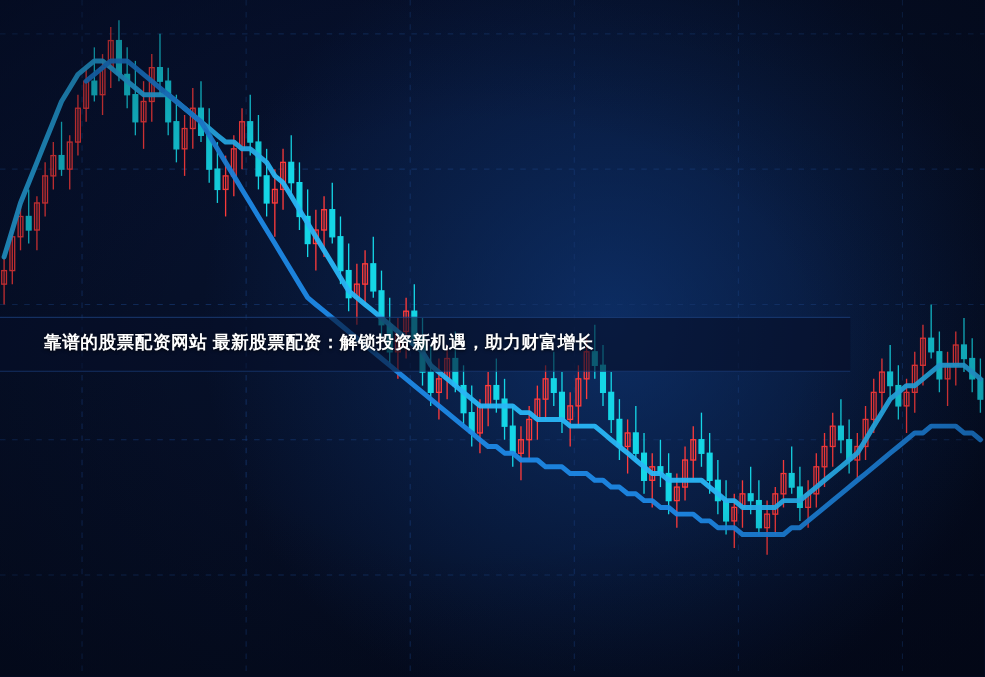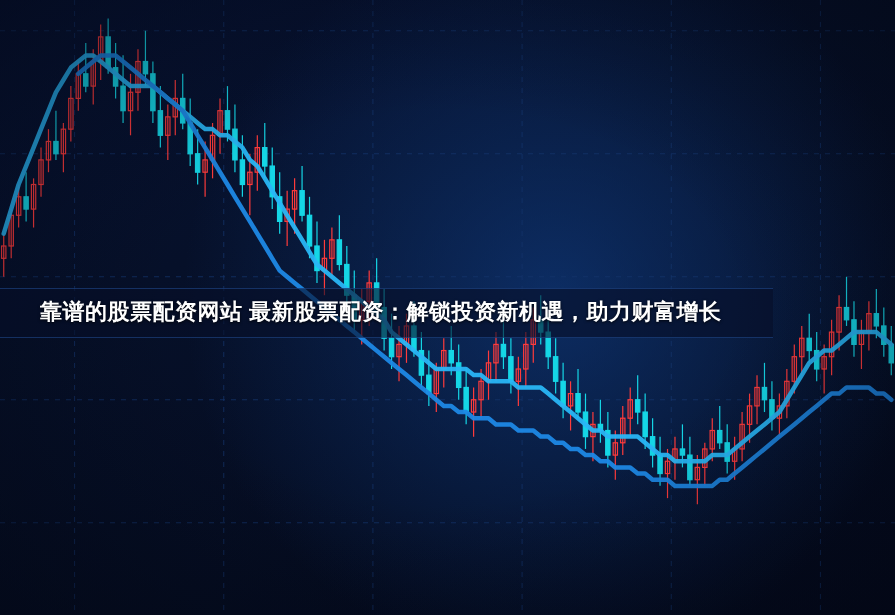--- a/index.html
+++ b/index.html
@@ -26,21 +26,21 @@
   .banner {
     position: absolute;
     left: 0;
     width: 773px;
     box-sizing: border-box;
     padding: 10px 40px;
     background: rgba(6, 14, 40, 0.62);
     border-top: 1px solid rgba(40, 90, 170, 0.45);
     border-bottom: 1px solid rgba(40, 90, 170, 0.45);
     color: #ffffff;
-    font-size: 22px;
+    font-size: 16px;
     font-weight: bold;
     letter-spacing: 0.5px;
     line-height: 26px;
     white-space: nowrap;
     text-shadow: 0 1px 3px rgba(0,0,0,0.8);
   }
   .vignette {
     position: absolute;
     left: 0; top: 0;
     width: 895px; height: 615px;

